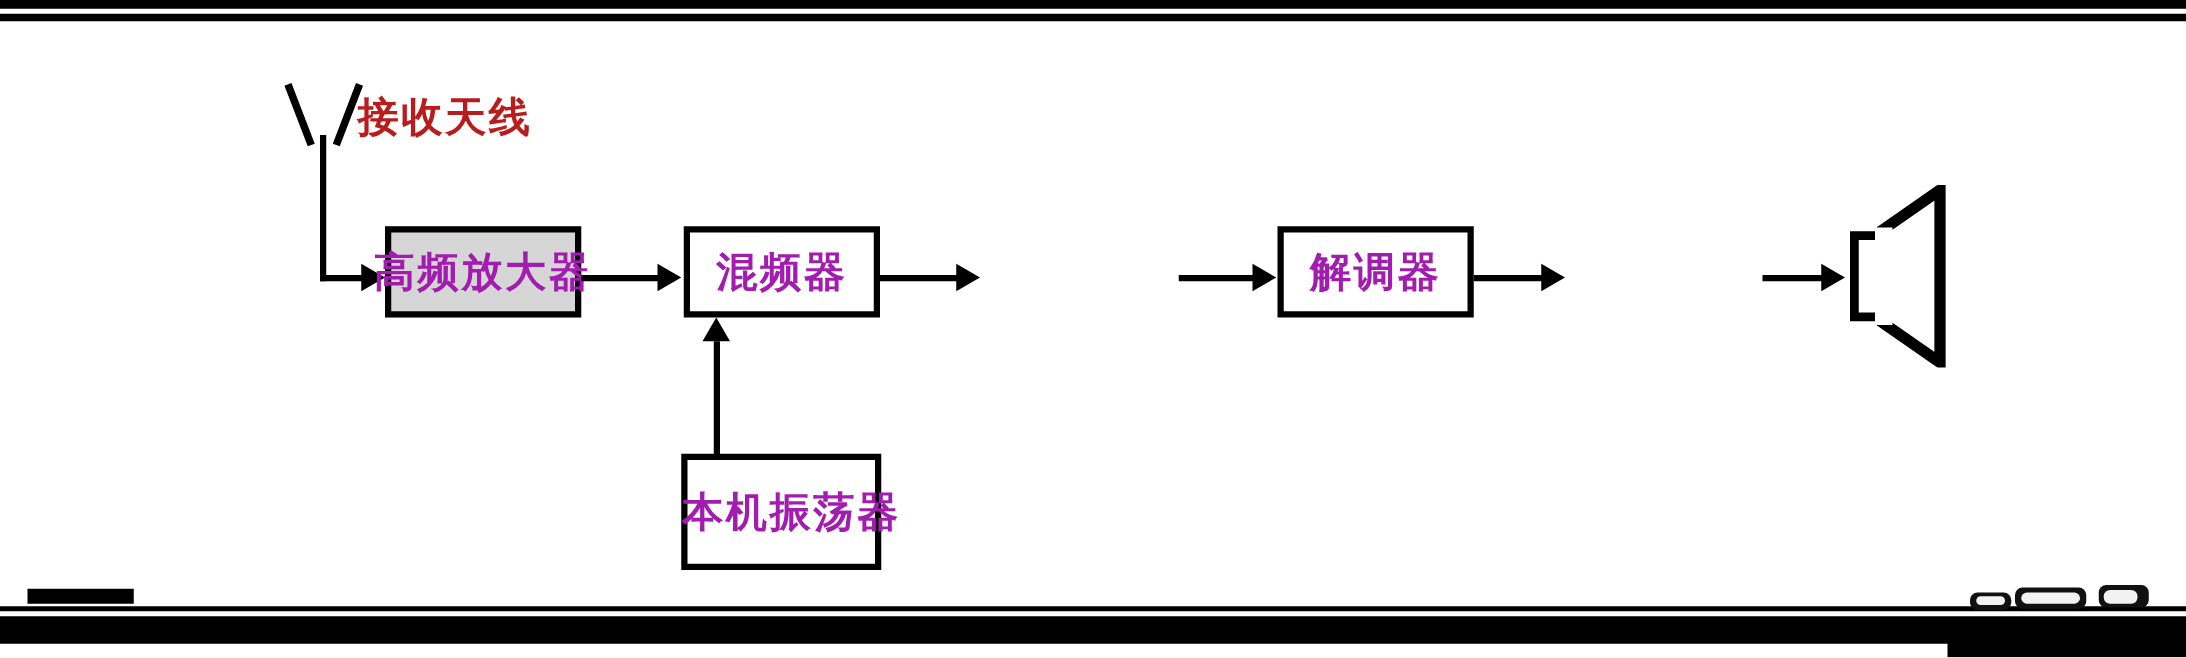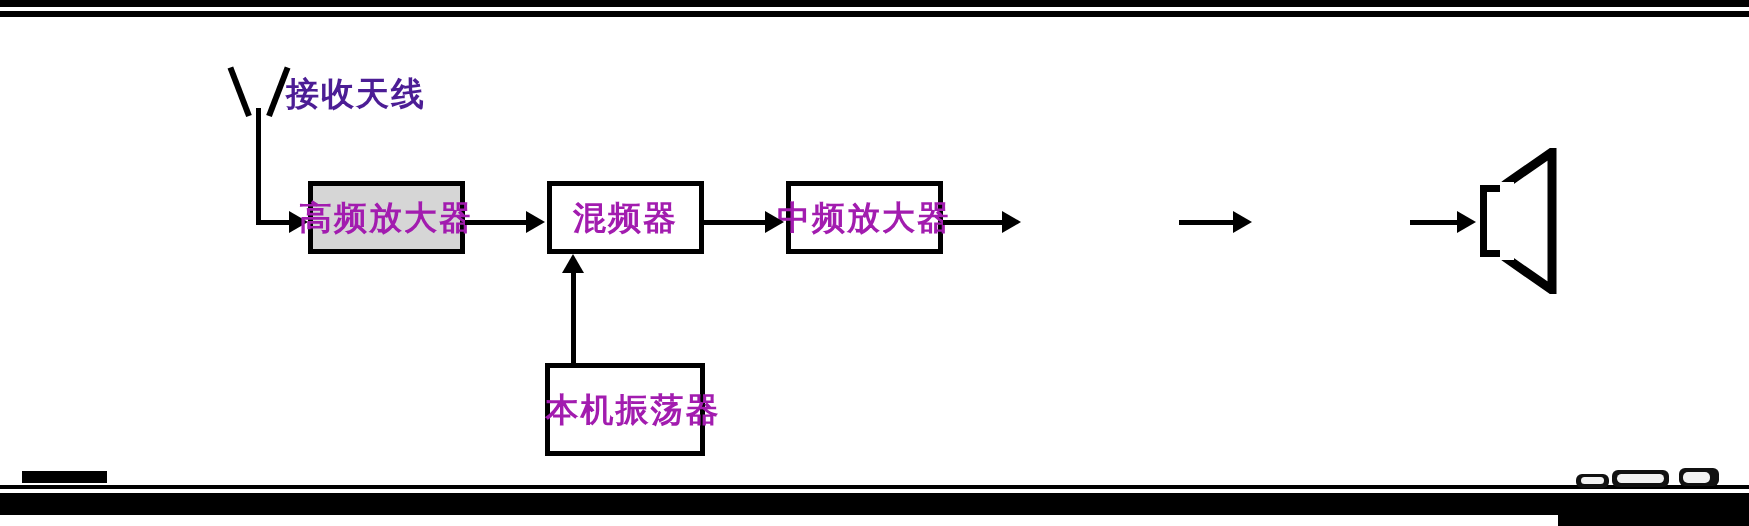--- a/index.html
+++ b/index.html
@@ -101,21 +101,21 @@
     position: absolute;
     width: 0; height: 0;
     border-bottom: 19px solid #000000;
     border-left: 11px solid transparent;
     border-right: 11px solid transparent;
   }
 
   
   .antenna-label {
     position: absolute;
-    color: #4c1d95;
+    color: #b91c1c;
     font-family: "DejaVu Serif", "Liberation Serif", serif;
     font-size: 33px;
     font-weight: 700;
     letter-spacing: 2px;
     white-space: nowrap;
     line-height: 1;
   }
   .ant-arm {
     position: absolute;
     background: #000000;
@@ -167,24 +167,24 @@
   <div class="antenna-label" style="left:286px; top:77px;">接收天线</div>
 
   <div class="block filled" style="left:308px; top:181px; width:157px; height:73px;">
     <span>高频放大器</span>
   </div>
 
   <div class="block" style="left:547px; top:181px; width:157px; height:73px;text-align:right;">
     <span>混频器</span>
   </div>
 
-  <div class="block" style="left:786px; top:181px; width:157px; height:73px;">
-    <span>中频放大器</span>
-  </div>
-
+
+  <div class="block" style="left:1022px; top:181px; width:157px; height:73px;">
+    <span>解调器</span>
+  </div>
 
 
   <div class="block" style="left:545px; top:363px; width:160px; height:93px;padding-left:16px;">
     <span>本机振荡器</span>
   </div>
 
   <div class="wire wire-h" style="left:465px; top:220px; width:62px;"></div>
   <div class="arrow-right" style="left:526px; top:211px;"></div>
 
   <div class="wire wire-h" style="left:704px; top:220px; width:62px;"></div>

